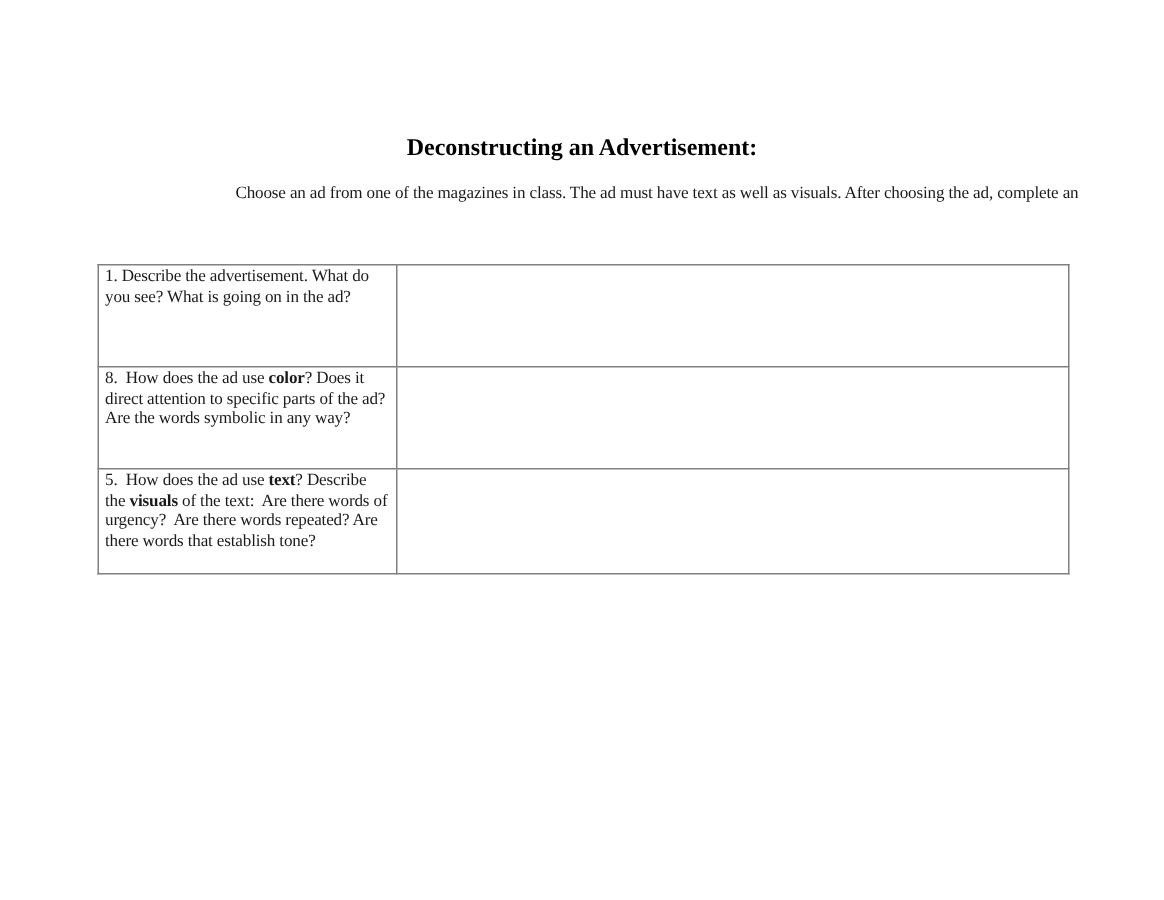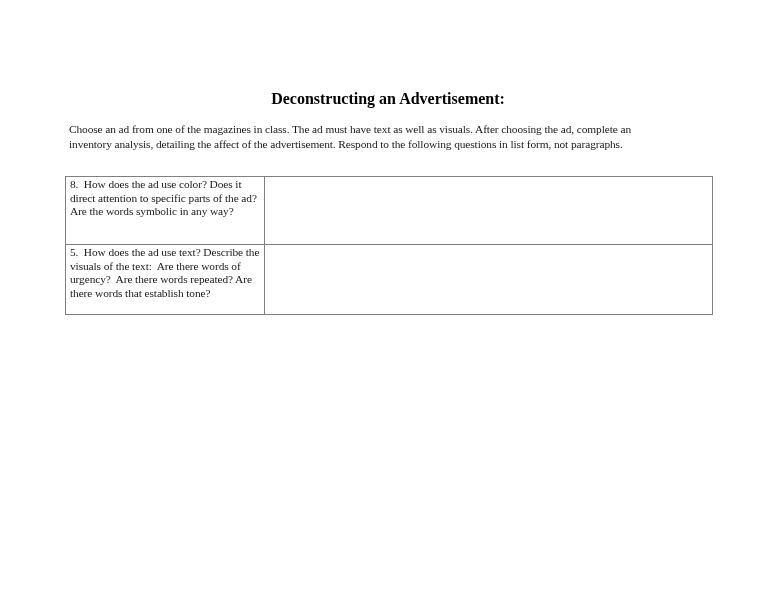--- a/index.html
+++ b/index.html
@@ -35,21 +35,21 @@
   .intro {
     position: absolute;
     left: 69px;
     top: 122px;
     width: 650px;
     font-size: 11.4px;
     line-height: 14.5px;
     color: #1a1a1a;
     letter-spacing: -0.1px;
   }
-  .intro p { margin: 0; white-space: nowrap; }
+  .intro p { margin: 0; white-space: nowrap; text-align: right; }
   table.qa {
     position: absolute;
     left: 65px;
     top: 176px;
     width: 647px;
     border-collapse: collapse;
     table-layout: fixed;
   }
   table.qa td {
     border: 1px solid #808080;
@@ -61,41 +61,46 @@
     letter-spacing: -0.1px;
   }
   table.qa col.c-question { width: 199px; }
   table.qa col.c-answer { width: 448px; }
   tr.r1 td { height: 66px; }
   tr.r2 td { height: 67px; }
   tr.r3 td { height: 55px; }
   tr.r4 td { height: 66px; }
   tr.r5 td { height: 68px; }
   .q-part { white-space: pre-wrap; }
-  .q-bold { font-weight: normal; margin-top: 37px; }
+  .q-bold { font-weight: bold; margin-top: 37px; }
   .answer-cell { background: #ffffff; }
 </style>
 </head>
 <body>
 
 <div class="page">
 
   <div class="title">Deconstructing an Advertisement:</div>
 
   <div class="intro">
     <p>Choose an ad from one of the magazines in class.  The ad must have text as well as visuals.  After choosing the ad, complete an</p>
-    <p>inventory analysis, detailing the affect of the advertisement.  Respond to the following questions in list form, not paragraphs.</p>
   </div>
 
   <table class="qa">
     <colgroup>
       <col class="c-question">
       <col class="c-answer">
     </colgroup>
     <tbody>
+      <tr class="r1">
+        <td>
+          <span class="q-part">1. Describe the advertisement. What do you see? What is going on in the ad?</span>
+        </td>
+        <td class="answer-cell"></td>
+      </tr>
       <tr class="r4">
         <td><span class="q-part">8.  How does the ad use </span><span class="q-part q-bold">color</span><span class="q-part">? Does it direct attention to specific parts of the ad?  Are the words symbolic in any way?</span></td>
         <td class="answer-cell"></td>
       </tr>
       <tr class="r5">
         <td><span class="q-part">5.  How does the ad use </span><span class="q-part q-bold">text</span><span class="q-part">? Describe the </span><span class="q-part q-bold">visuals</span><span class="q-part"> of the text:  Are there words of urgency?  Are there words repeated? Are there words that establish tone?</span></td>
         <td class="answer-cell"></td>
       </tr>
     </tbody>
   </table>

